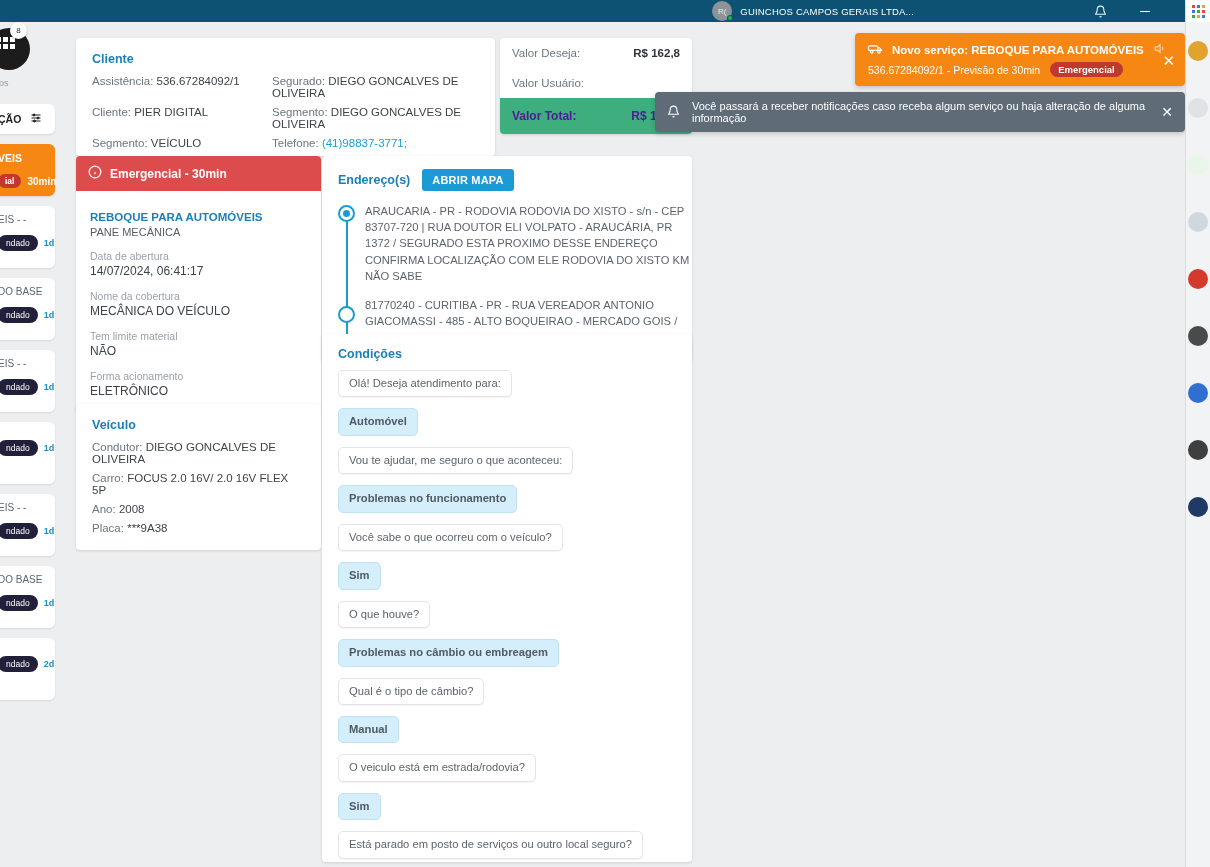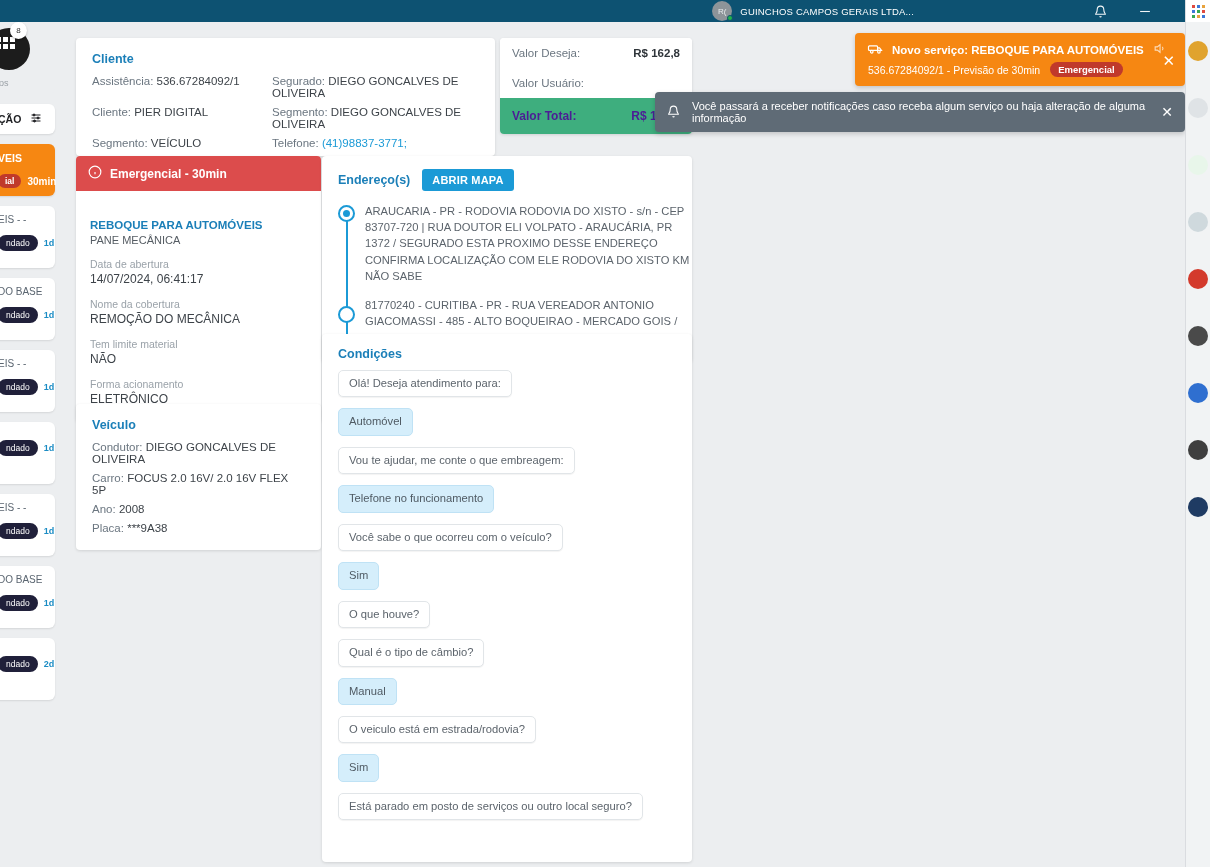--- a/index.html
+++ b/index.html
@@ -82,21 +82,21 @@
 
   
   .valor-card { position:absolute; left:440px; top:24px; width:192px; border-radius:4px; overflow:hidden; }
   .valor-row { display:flex; justify-content:space-between; align-items:center; padding:9px 12px; font-size:11.5px; color:#6b7680; background:#fff;}
   .valor-row b { color:#2f353a; font-size:11.5px; }
   .valor-total { background:#3eae7e; color:#4c1d95; padding:11px 12px; display:flex; justify-content:space-between; font-weight:700; font-size:12px;}
 
   
   .emerg-card { position:absolute; left:16px; top:142px; width:245px; border-radius:4px; overflow:hidden;}
   .emerg-head { background:#dc4c4c; color:#fff; padding:9px 12px; display:flex; align-items:center; gap:8px; font-weight:700; font-size:12px;}
-  .emerg-body { background:#fff; padding:28px 14px 16px 14px; }
+  .emerg-body { background:#fff; padding:20px 14px 16px 14px; }
   .emerg-serv { color:#1b7fb8; font-size:11.5px; font-weight:600; }
   .emerg-sub { color:#555c63; font-size:11px; margin-top:3px;}
   .fld-label { color:#9aa2a9; font-size:10.5px; margin-top:12px;}
   .fld-value { color:#3d4349; font-size:12px; margin-top:2px;}
 
   
   .veic-card { position:absolute; left:16px; top:390px; width:245px; padding:14px 16px 16px 16px;}
 
   
   .end-card { position:absolute; left:262px; top:142px; width:370px; padding:13px 0 16px 16px;}
@@ -107,21 +107,21 @@
   .tl-dot { position:absolute; left:0px; width:17px; height:17px; border-radius:50%; border:2px solid #1b9ad6; background:#fff;}
   .tl-dot.filled::after{ content:""; position:absolute; left:3px; top:3px; width:7px; height:7px; border-radius:50%; background:#1b9ad6;}
   .addr { font-size:11.2px; line-height:1.45; color:#5c646c; }
   .addr.second { margin-top:13px; }
 
   
   .cond-card { position:absolute; left:262px; top:320px; width:370px; height:528px; padding:13px 16px 0 16px; overflow:hidden;}
   .bubbles { margin-top:8px; }
   .bub { display:inline-block; font-size:11.2px; padding:6px 10px; border-radius:5px; margin-bottom:11px; line-height:1.2;}
   .bub.q { background:#fff; border:1px solid #e1e5e8; color:#5c646c; box-shadow:0 1px 1px rgba(0,0,0,.05);}
-  .bub.a { background:#d5eefb; border:1px solid #bfe2f5; color:#4f5a63; }
+  .bub.a { background:#d5eefb; border:1px solid #bfe2f5; color:#4f5a63;font-weight:bold; }
   .bubrow { display:block; }
 
   
   .toast-orange {
     position:absolute; left:855px; top:33px; width:330px; background:#f68712; color:#fff;
     border-radius:4px; padding:9px 12px; box-shadow:0 2px 5px rgba(0,0,0,.18);
   }
   .toast-line1 { display:flex; align-items:center; gap:9px; font-size:11.5px; font-weight:700;}
   .toast-line2 { display:flex; align-items:center; gap:10px; margin-top:5px; font-size:10.5px; padding-left:1px;}
   .toast-close { position:absolute; right:10px; top:50%; transform:translateY(-50%); cursor:pointer; color:#fff; font-size:15px; line-height:1;}
@@ -310,21 +310,21 @@
         <span>Emergencial - 30min</span>
       </div>
       <div class="emerg-body">
         <div class="emerg-serv">REBOQUE PARA AUTOMÓVEIS</div>
         <div class="emerg-sub">PANE MECÂNICA</div>
 
         <div class="fld-label">Data de abertura</div>
         <div class="fld-value">14/07/2024, 06:41:17</div>
 
         <div class="fld-label">Nome da cobertura</div>
-        <div class="fld-value">REMOÇÃO DO MECÂNICA</div>
+        <div class="fld-value">MECÂNICA DO VEÍCULO</div>
 
         <div class="fld-label">Tem limite material</div>
         <div class="fld-value">NÃO</div>
 
         <div class="fld-label">Forma acionamento</div>
         <div class="fld-value">ELETRÔNICO</div>
       </div>
     </div>
 
     <div class="card veic-card">
@@ -359,25 +359,26 @@
         <div class="addr">ARAUCARIA - PR - RODOVIA RODOVIA DO XISTO - s/n - CEP 83707-720 | RUA DOUTOR ELI VOLPATO - ARAUCÁRIA, PR 1372 / SEGURADO ESTA PROXIMO DESSE ENDEREÇO CONFIRMA LOCALIZAÇÃO COM ELE RODOVIA DO XISTO KM NÃO SABE</div>
         <div class="addr second">81770240 - CURITIBA - PR - RUA VEREADOR ANTONIO GIACOMASSI - 485 - ALTO BOQUEIRAO - MERCADO GOIS / RESIDENCIA.</div>
       </div>
     </div>
 
     <div class="card cond-card">
       <div class="sec-title">Condições</div>
       <div class="bubbles" id="bubbles">
           <div class="bubrow"><span class="bub q">Olá! Deseja atendimento para:</span></div>
           <div class="bubrow"><span class="bub a">Automóvel</span></div>
-          <div class="bubrow"><span class="bub q">Vou te ajudar, me conte o que embreagem:</span></div>
-          <div class="bubrow"><span class="bub a">Telefone no funcionamento</span></div>
+          <div class="bubrow"><span class="bub q">Vou te ajudar, me seguro o que aconteceu:</span></div>
+          <div class="bubrow"><span class="bub a">Problemas no funcionamento</span></div>
           <div class="bubrow"><span class="bub q">Você sabe o que ocorreu com o veículo?</span></div>
           <div class="bubrow"><span class="bub a">Sim</span></div>
           <div class="bubrow"><span class="bub q">O que houve?</span></div>
+          <div class="bubrow"><span class="bub a">Problemas no câmbio ou embreagem</span></div>
           <div class="bubrow"><span class="bub q">Qual é o tipo de câmbio?</span></div>
           <div class="bubrow"><span class="bub a">Manual</span></div>
           <div class="bubrow"><span class="bub q">O veiculo está em estrada/rodovia?</span></div>
           <div class="bubrow"><span class="bub a">Sim</span></div>
           <div class="bubrow"><span class="bub q">Está parado em posto de serviços ou outro local seguro?</span></div>
         </div>
     </div>
 
   </div>
 

